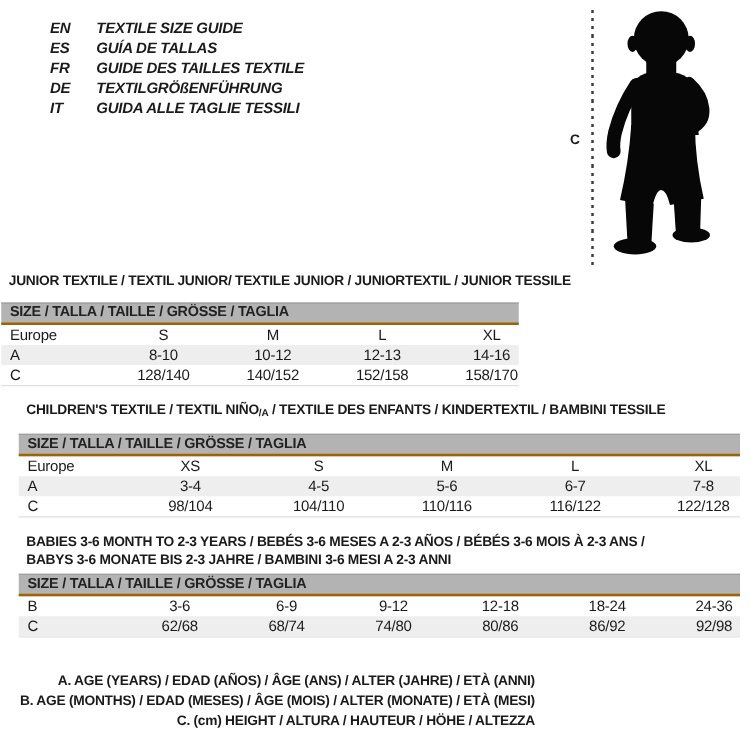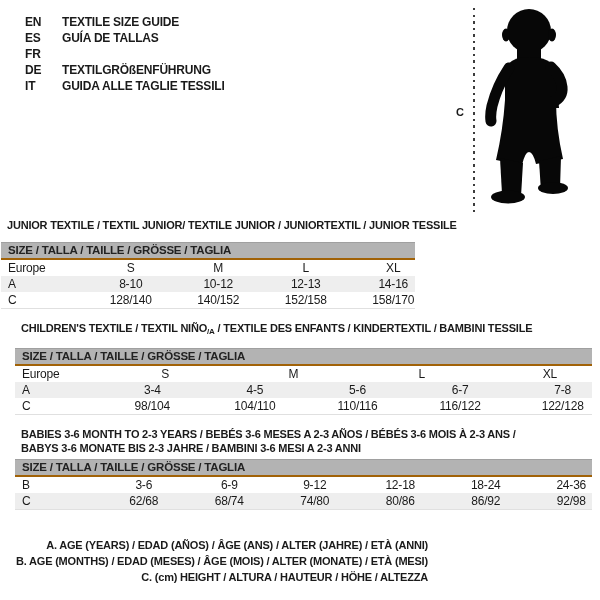--- a/index.html
+++ b/index.html
@@ -3,21 +3,21 @@
 <meta charset="utf-8">
 <style>
   html,body { margin:0; padding:0; }
   .canvas {
     position:relative; width:600px; height:600px; background:#ffffff;
     font-family:"Liberation Sans", sans-serif; color:#1a1a1a;
     letter-spacing:-0.2px; overflow:hidden;
   }
 
   
-  .languages { position:absolute; left:25px; top:14px; }
+  .languages { position:absolute; left:40px; top:14px;font-style:italic; }
   .lang-row { display:flex; line-height:16px; font-size:12px; font-weight:bold; white-space:nowrap; }
   .lang-code { width:37px; }
 
   
   .figure { position:absolute; left:450px; top:4px; width:146px; height:212px; }
   .dot-line {
     position:absolute; left:23px; top:4px; width:2px; height:204px;
     background-image:repeating-linear-gradient(to bottom,#3c3c3c 0 2.5px,transparent 2.5px 6.5px);
   }
   .c-label { position:absolute; left:6px; top:102px; font-size:11px; font-weight:bold; }
@@ -54,20 +54,21 @@
     <div class="lang-row">
       <span class="lang-code">EN</span>
       <span class="lang-text">TEXTILE SIZE GUIDE</span>
     </div>
     <div class="lang-row">
       <span class="lang-code">ES</span>
       <span class="lang-text">GUÍA DE TALLAS</span>
     </div>
     <div class="lang-row">
       <span class="lang-code">FR</span>
+      <span class="lang-text">GUIDE DES TAILLES TEXTILE</span>
     </div>
     <div class="lang-row">
       <span class="lang-code">DE</span>
       <span class="lang-text">TEXTILGRÖßENFÜHRUNG</span>
     </div>
     <div class="lang-row">
       <span class="lang-code">IT</span>
       <span class="lang-text">GUIDA ALLE TAGLIE TESSILI</span>
     </div>
   </div>
@@ -117,20 +118,21 @@
       <span class="cell">152/158</span>
       <span class="cell">158/170</span>
     </div>
   </div>
 
   <div class="size-table" id="table-children">
     <div class="tbl-title"><span>CHILDREN'S TEXTILE / TEXTIL NIÑO</span><span class="sub">/A</span><span> / TEXTILE DES ENFANTS / KINDERTEXTIL / BAMBINI TESSILE</span></div>
     <div class="tbl-header">SIZE / TALLA / TAILLE / GRÖSSE / TAGLIA</div>
     <div class="tbl-row">
       <span class="cell-label">Europe</span>
+      <span class="cell">XS</span>
       <span class="cell">S</span>
       <span class="cell">M</span>
       <span class="cell">L</span>
       <span class="cell">XL</span>
     </div>
     <div class="tbl-row shaded">
       <span class="cell-label">A</span>
       <span class="cell">3-4</span>
       <span class="cell">4-5</span>
       <span class="cell">5-6</span>

